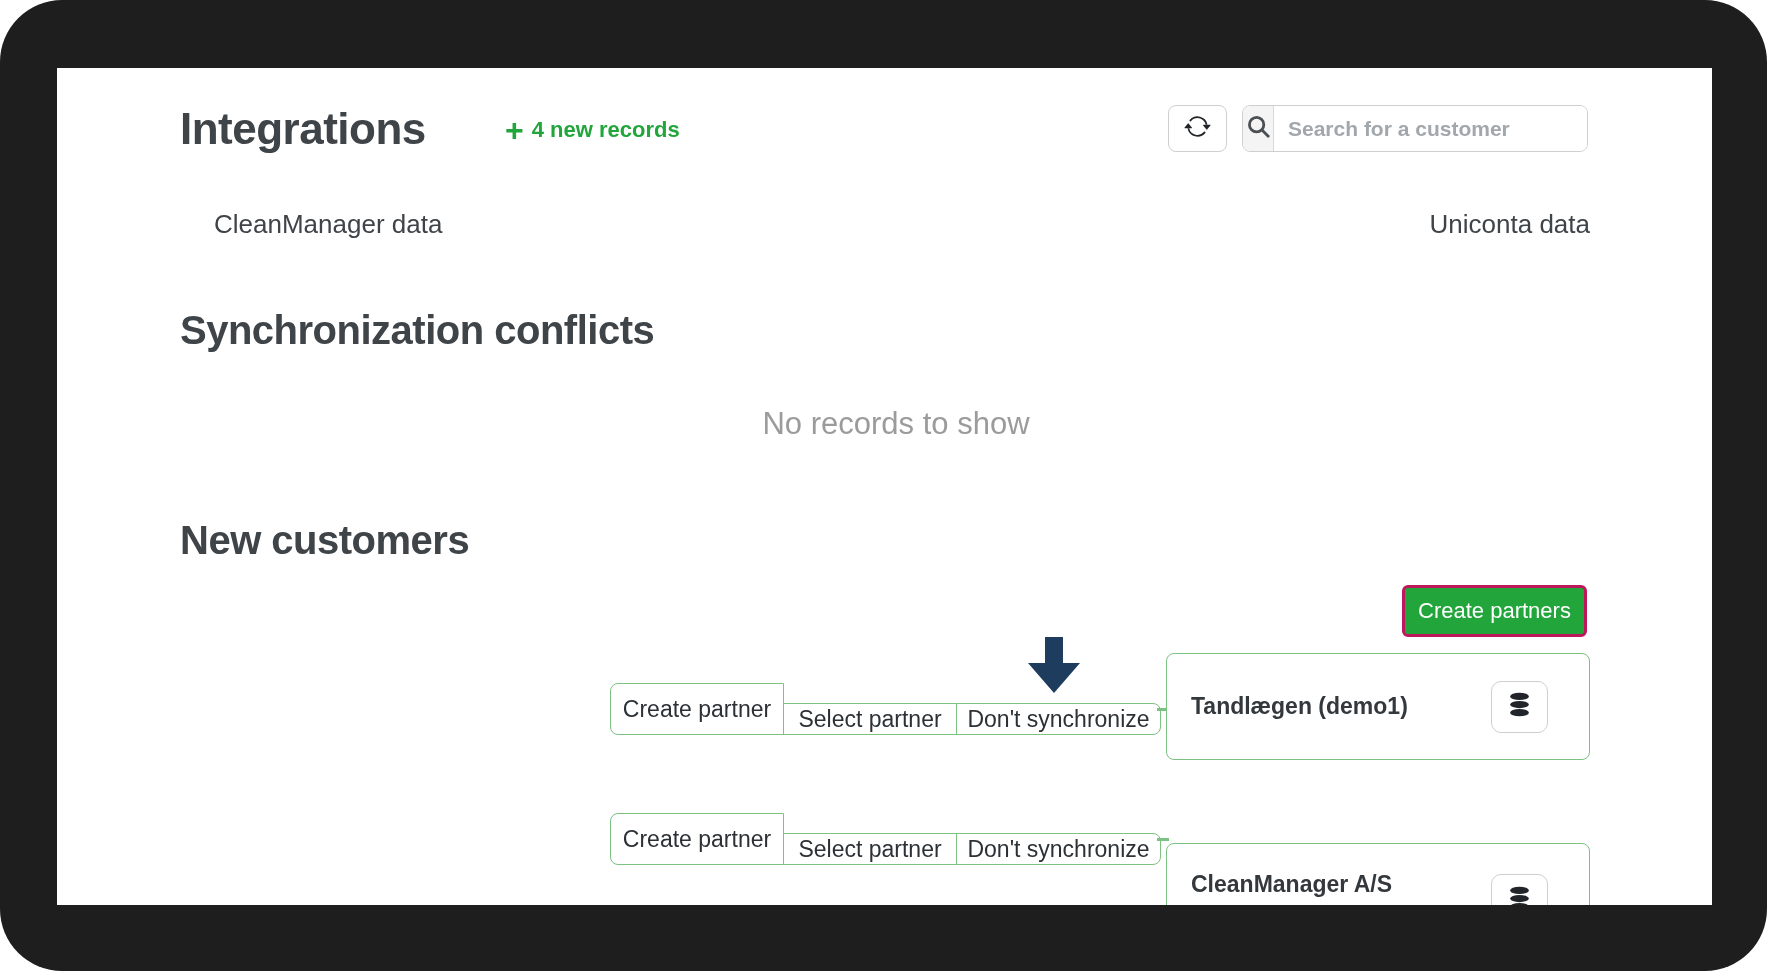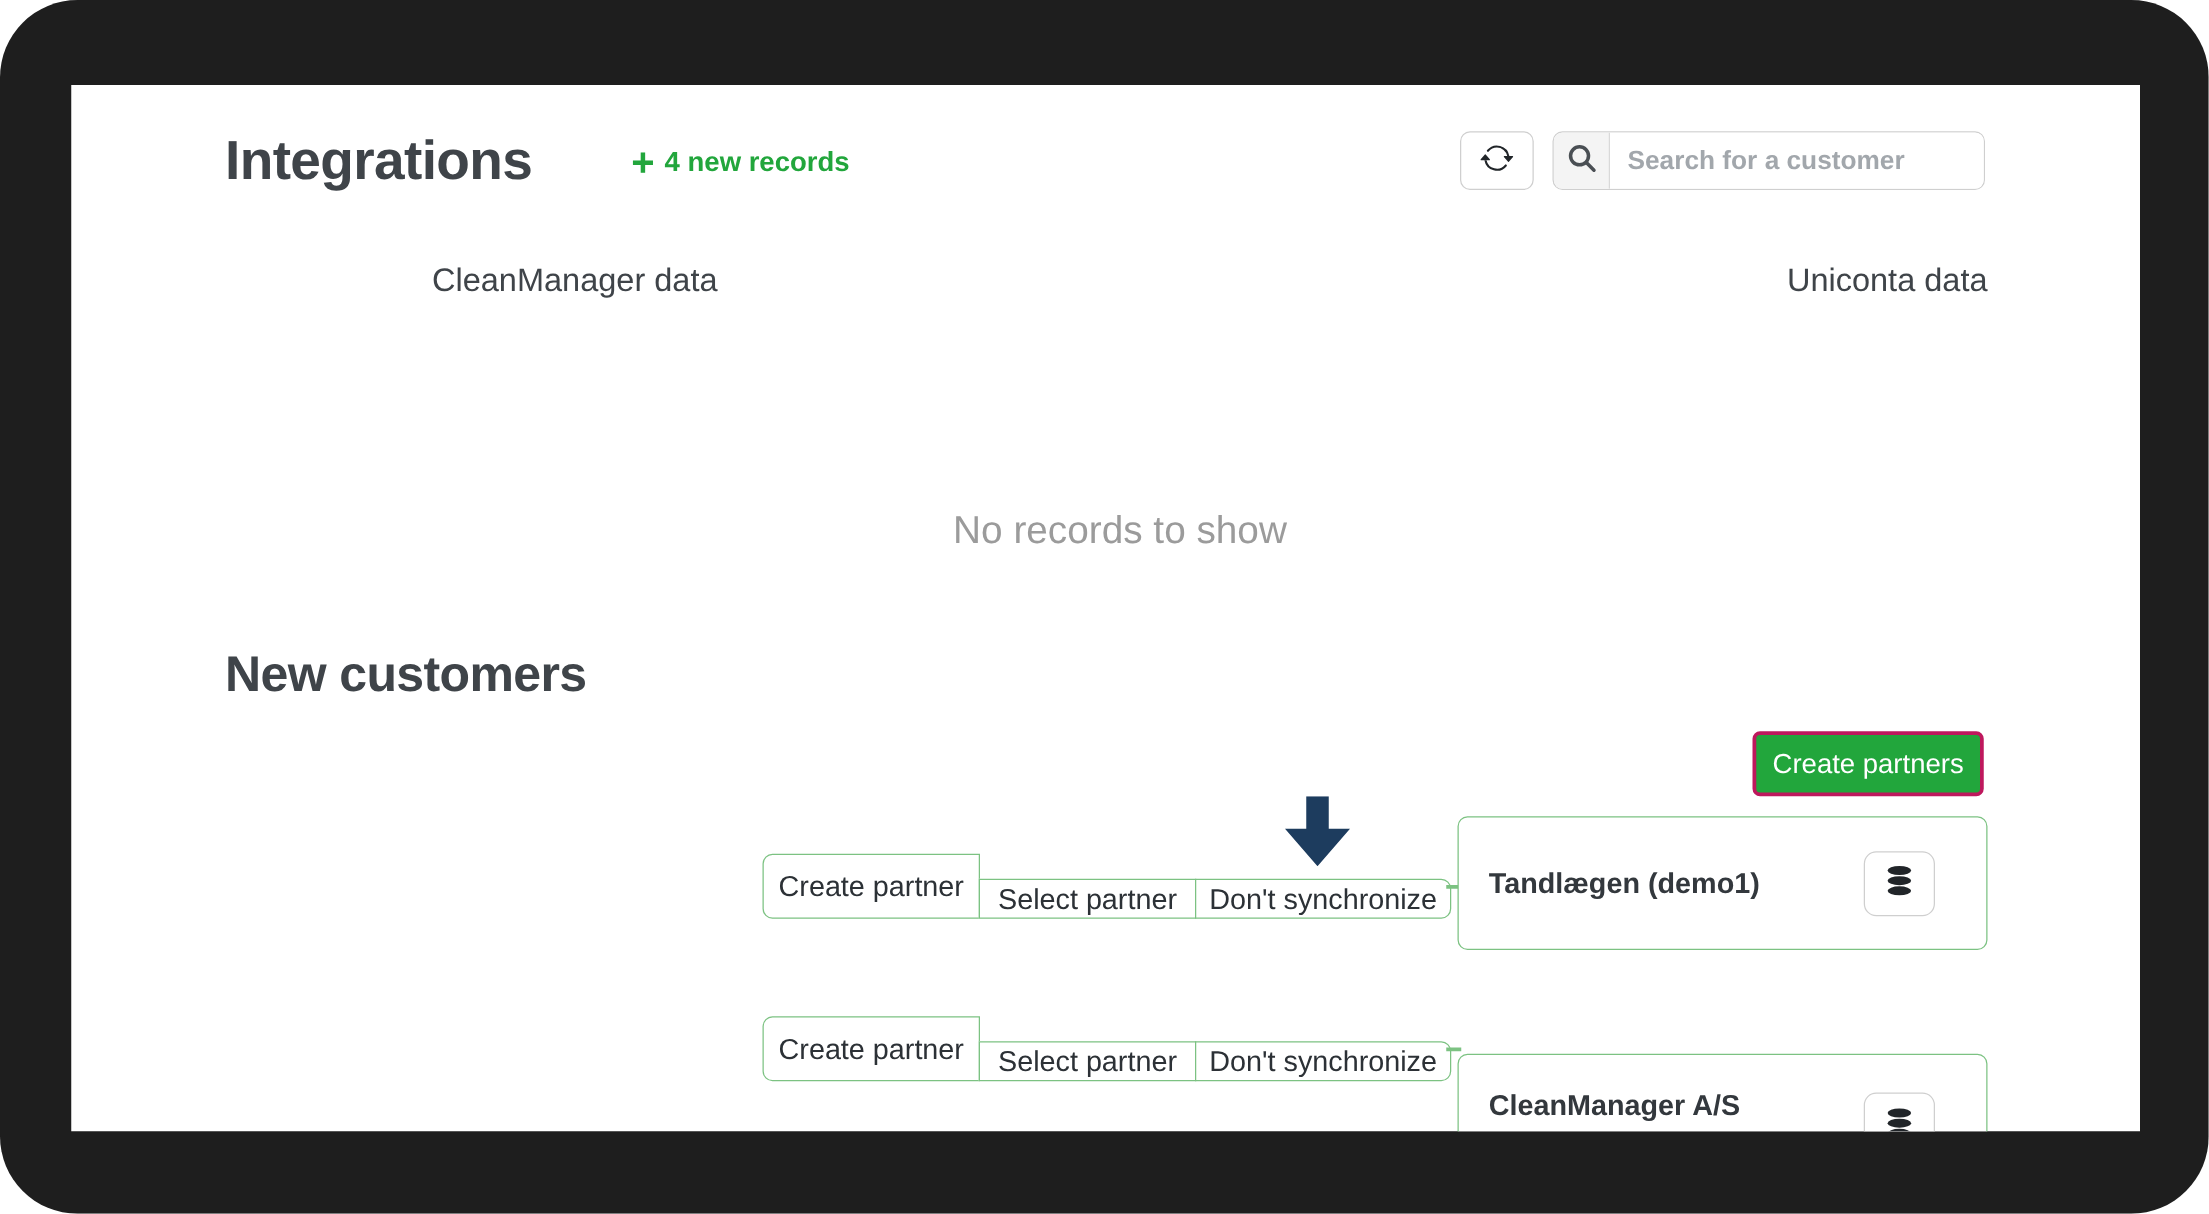--- a/index.html
+++ b/index.html
@@ -47,28 +47,28 @@
     border: 1px solid #cfcfcf; border-radius: 8px;
     display: flex; overflow: hidden; background: #fff;
   }
   .search-addon {
     width: 58px; height: 100%;
     background: #f4f4f4; border-right: 1px solid #d9d9d9;
     display: flex; align-items: center; justify-content: center;
   }
   .search-input {
     flex: 1; border: none; outline: none;
-    padding: 0 14px; font-size: 21px; font-weight: normal;
+    padding: 0 14px; font-size: 21px; font-weight: bold;
     color: #40454a; font-family: "Liberation Sans", sans-serif;
   }
   .search-input::placeholder { color: #a2a7ac; font-weight: bold; }
 
   
   .col-label { position: absolute; top: 141px; font-size: 26px; color: #3f4449; }
-  .col-label.left { left: 157px; width: 360px; text-align: right; }
+  .col-label.left { left: 157px; width: 360px; text-align: left; }
   .col-label.right { left: 1109px; width: 424px; text-align: right; }
 
   
   .section-title {
     position: absolute; left: 123px;
     font-size: 40px; font-weight: bold; color: #3f4449;
     letter-spacing: -0.5px;
   }
   .section-title.conflicts { top: 240px; }
   .section-title.customers { top: 450px; }
@@ -165,20 +165,21 @@
             <line x1="10.4" y1="10.4" x2="14.2" y2="14.2" stroke-linecap="round"></line>
           </svg>
         </span>
       </div>
       <input class="search-input" type="text" placeholder="Search for a customer" style="">
     </div>
 
     <div class="col-label left">CleanManager data</div>
     <div class="col-label right">Uniconta data</div>
 
+    <h2 class="section-title conflicts">Synchronization conflicts</h2>
     <div class="empty-message">No records to show</div>
 
     <h2 class="section-title customers">New customers</h2>
 
     <button class="create-partners-button">Create partners</button>
 
     <span class="arrow-down">
       <svg width="52" height="56" viewBox="0 0 52 56">
         <path d="M17 0 h18 v26 h17 L26 56 L0 26 h17 Z" fill="#1d3c5e"></path>
       </svg>

